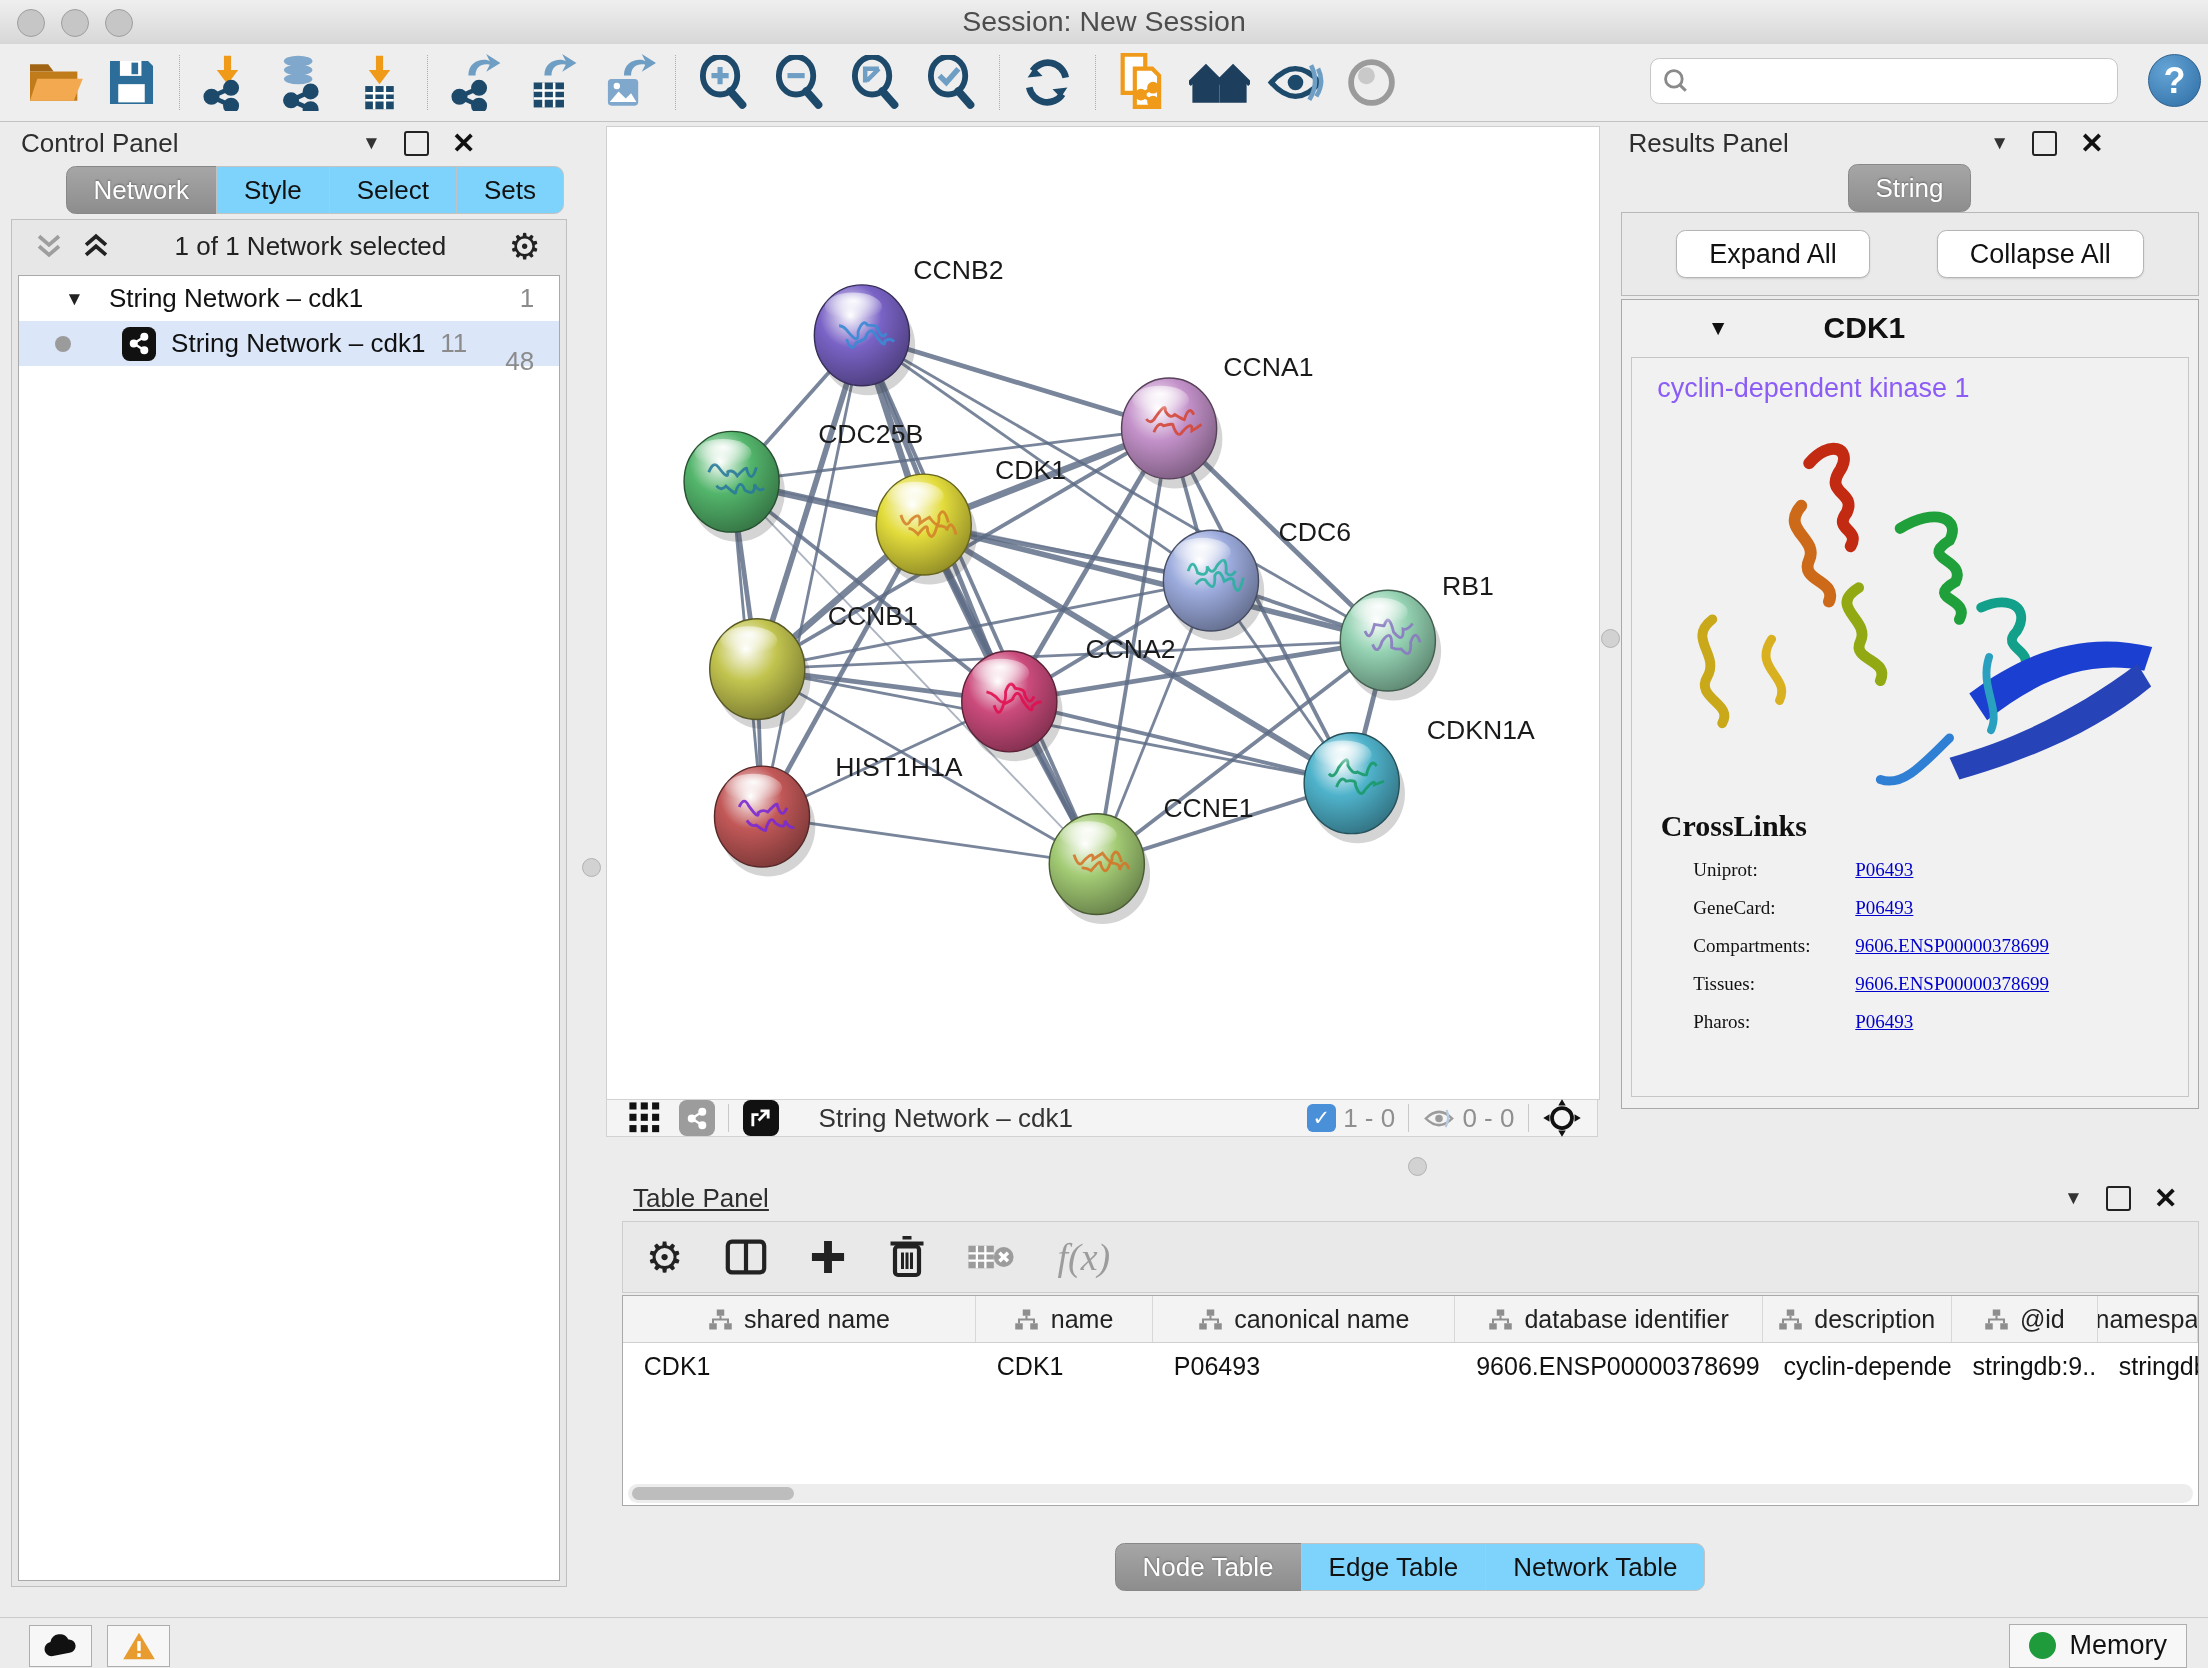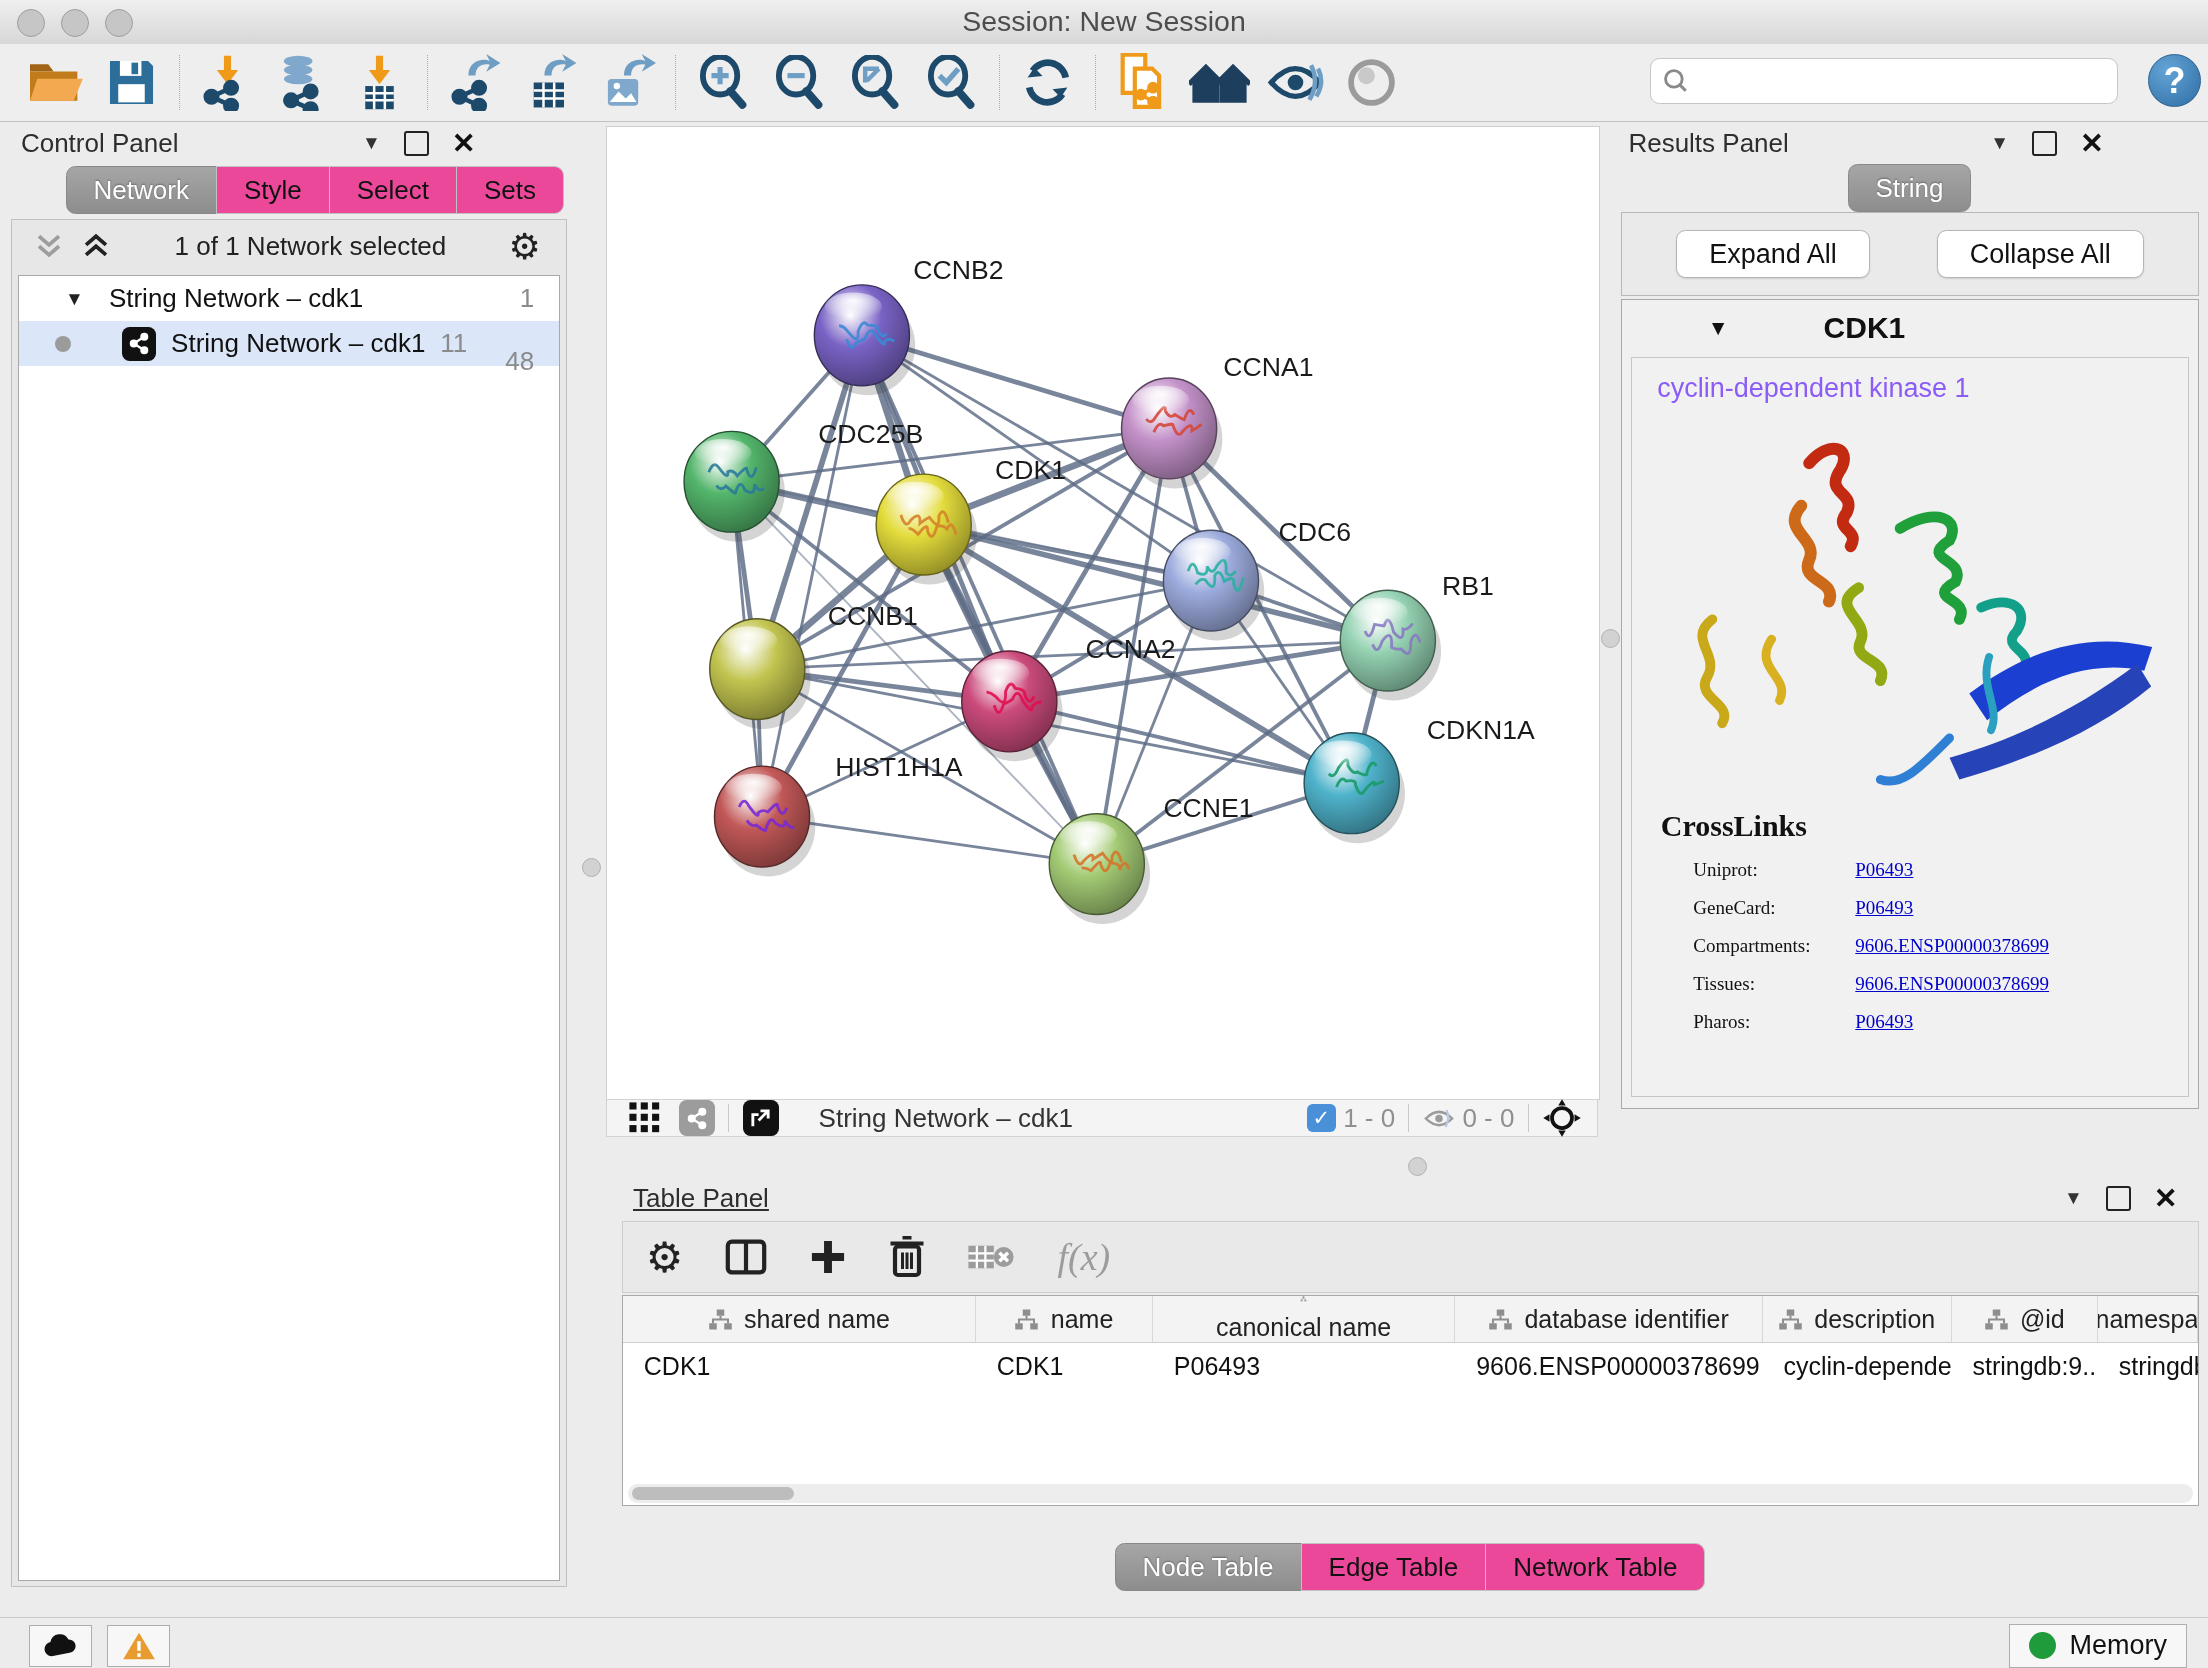--- a/index.html
+++ b/index.html
@@ -22,21 +22,21 @@
   .help-btn{position:absolute;left:2148px;top:54px;width:51px;height:51px;border-radius:50%;
             background:radial-gradient(circle at 35% 30%,#64a4d6,#2e6da4);color:#fff;font-size:36px;font-weight:bold;
             display:flex;align-items:center;justify-content:center;border:1px solid #2a5f8f;}
   
   .panel-head{position:absolute;font-size:26px;color:#2e2e2e;display:flex;align-items:center;}
   .ph-icons{display:flex;align-items:center;gap:23px;color:#222;}
   .ph-caret{font-size:19px;color:#333;}
   .ph-float{width:21px;height:21px;border:2.9px solid #222;border-radius:2.9px;}
   .ph-close{font-size:28.5px;font-weight:bold;color:#111;line-height:21px;}
   .tabs{display:flex;}
-  .tab{height:46px;padding:0 27px;background:#ec4899;border:1px solid #c2c2c2;margin-left:-1px;
+  .tab{height:46px;padding:0 27px;background:#7dd3fc;border:1px solid #c2c2c2;margin-left:-1px;
        font-size:26px;color:#111;display:flex;align-items:center;}
   .tab:first-child{border-radius:9.5px 0 0 9.5px;}
   .tab:last-child{border-radius:0 9.5px 9.5px 0;}
   .tab.active{background:linear-gradient(#a6a6a6,#8d8d8d);color:#fff;border-color:#888;
               text-shadow:0 -1px 1.9px rgba(0,0,0,.35);}
   
   .control-panel{position:absolute;left:7.6px;top:124px;width:563px;height:1467px;}
   .cp-body{position:absolute;left:3.8px;right:3.8px;top:95px;bottom:3.8px;background:#e7e7e7;border:1.9px solid #c0c0c0;}
   .cp-controls{height:53px;display:flex;align-items:center;font-size:26px;color:#222;}
   .cp-list{position:absolute;left:5.7px;right:5.7px;top:55px;bottom:5.7px;background:#fff;border:1.9px solid #a9a9a9;overflow:hidden;}
@@ -671,21 +671,21 @@
             <svg width="25" height="23" viewBox="0 0 20 18">
               <g fill="#8e8e8e">
                 <rect x="7" y="1" width="6" height="5"></rect>
                 <rect x="1" y="12" width="6" height="5"></rect>
                 <rect x="13" y="12" width="6" height="5"></rect>
                 <path d="M10 6v3M4 12V9h12v3" stroke="#8e8e8e" stroke-width="1.6" fill="none"></path>
               </g>
             </svg>
             <span>name</span>
           </div>
-          <div class="th-cell" style="width: 304px; flex-direction: column;">
+          <div class="th-cell" style="width: 304px;">
             <svg width="25" height="23" viewBox="0 0 20 18">
               <g fill="#8e8e8e">
                 <rect x="7" y="1" width="6" height="5"></rect>
                 <rect x="1" y="12" width="6" height="5"></rect>
                 <rect x="13" y="12" width="6" height="5"></rect>
                 <path d="M10 6v3M4 12V9h12v3" stroke="#8e8e8e" stroke-width="1.6" fill="none"></path>
               </g>
             </svg>
             <span>canonical name</span>
           </div>

